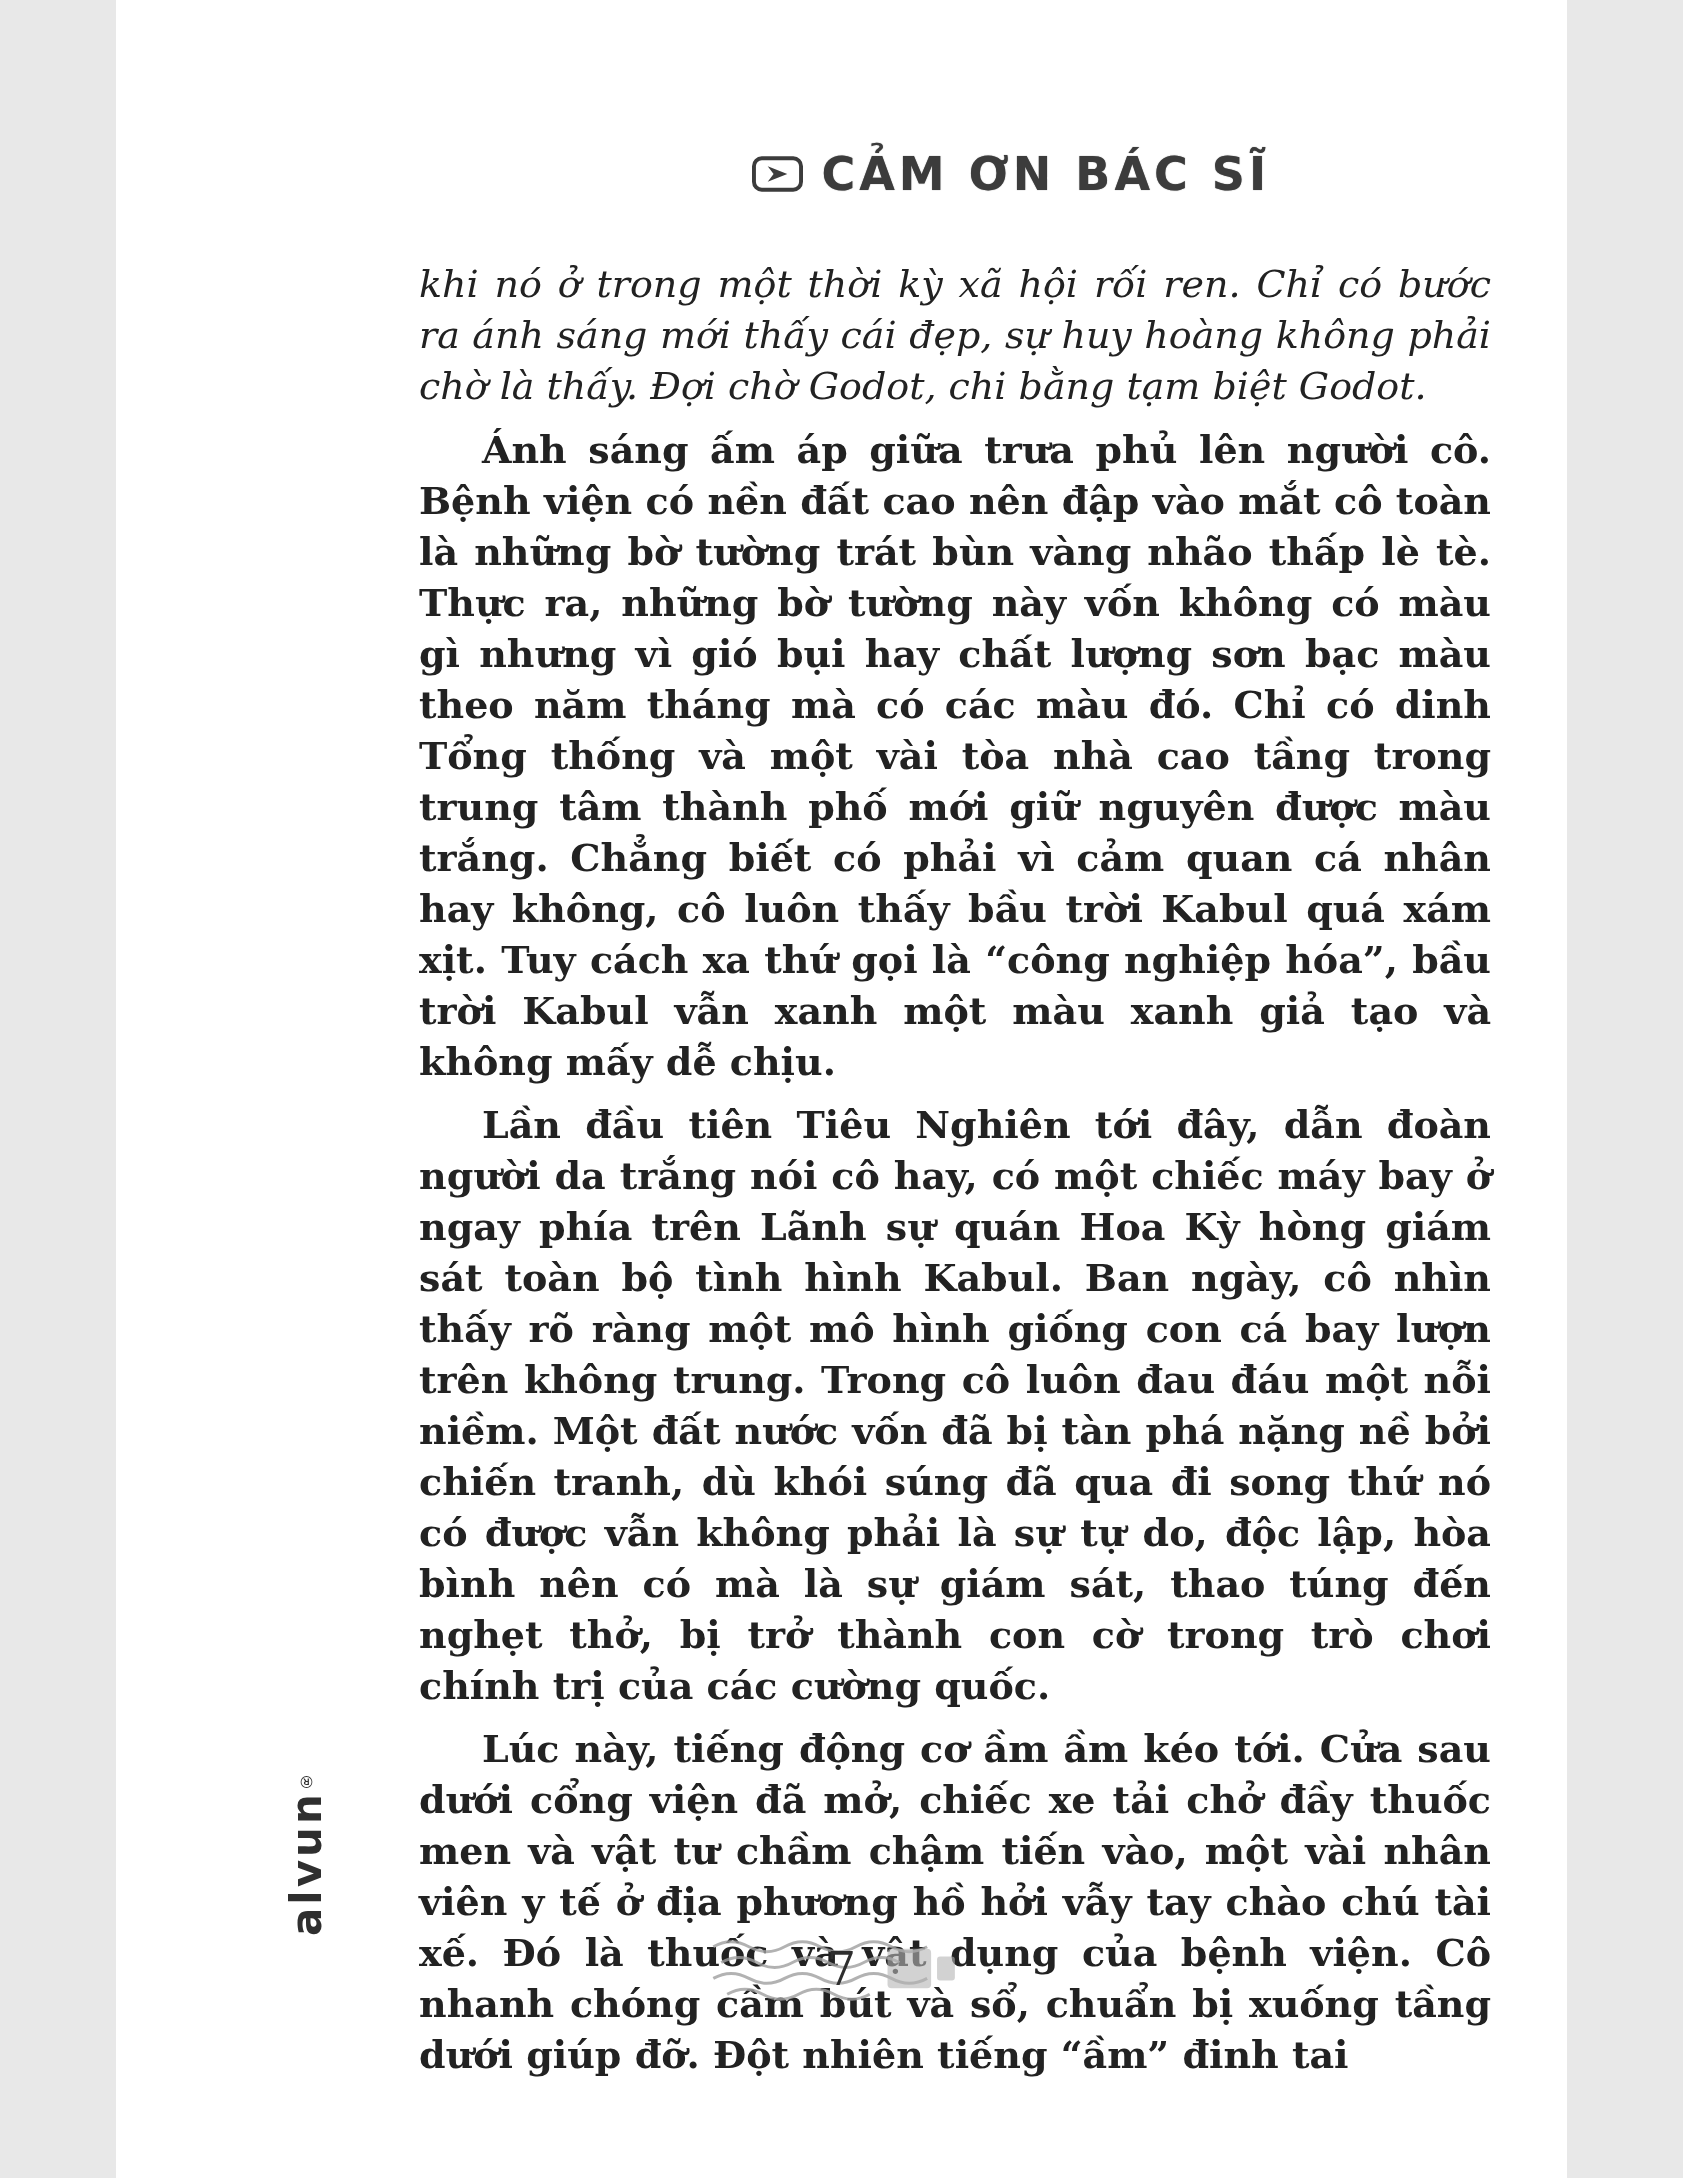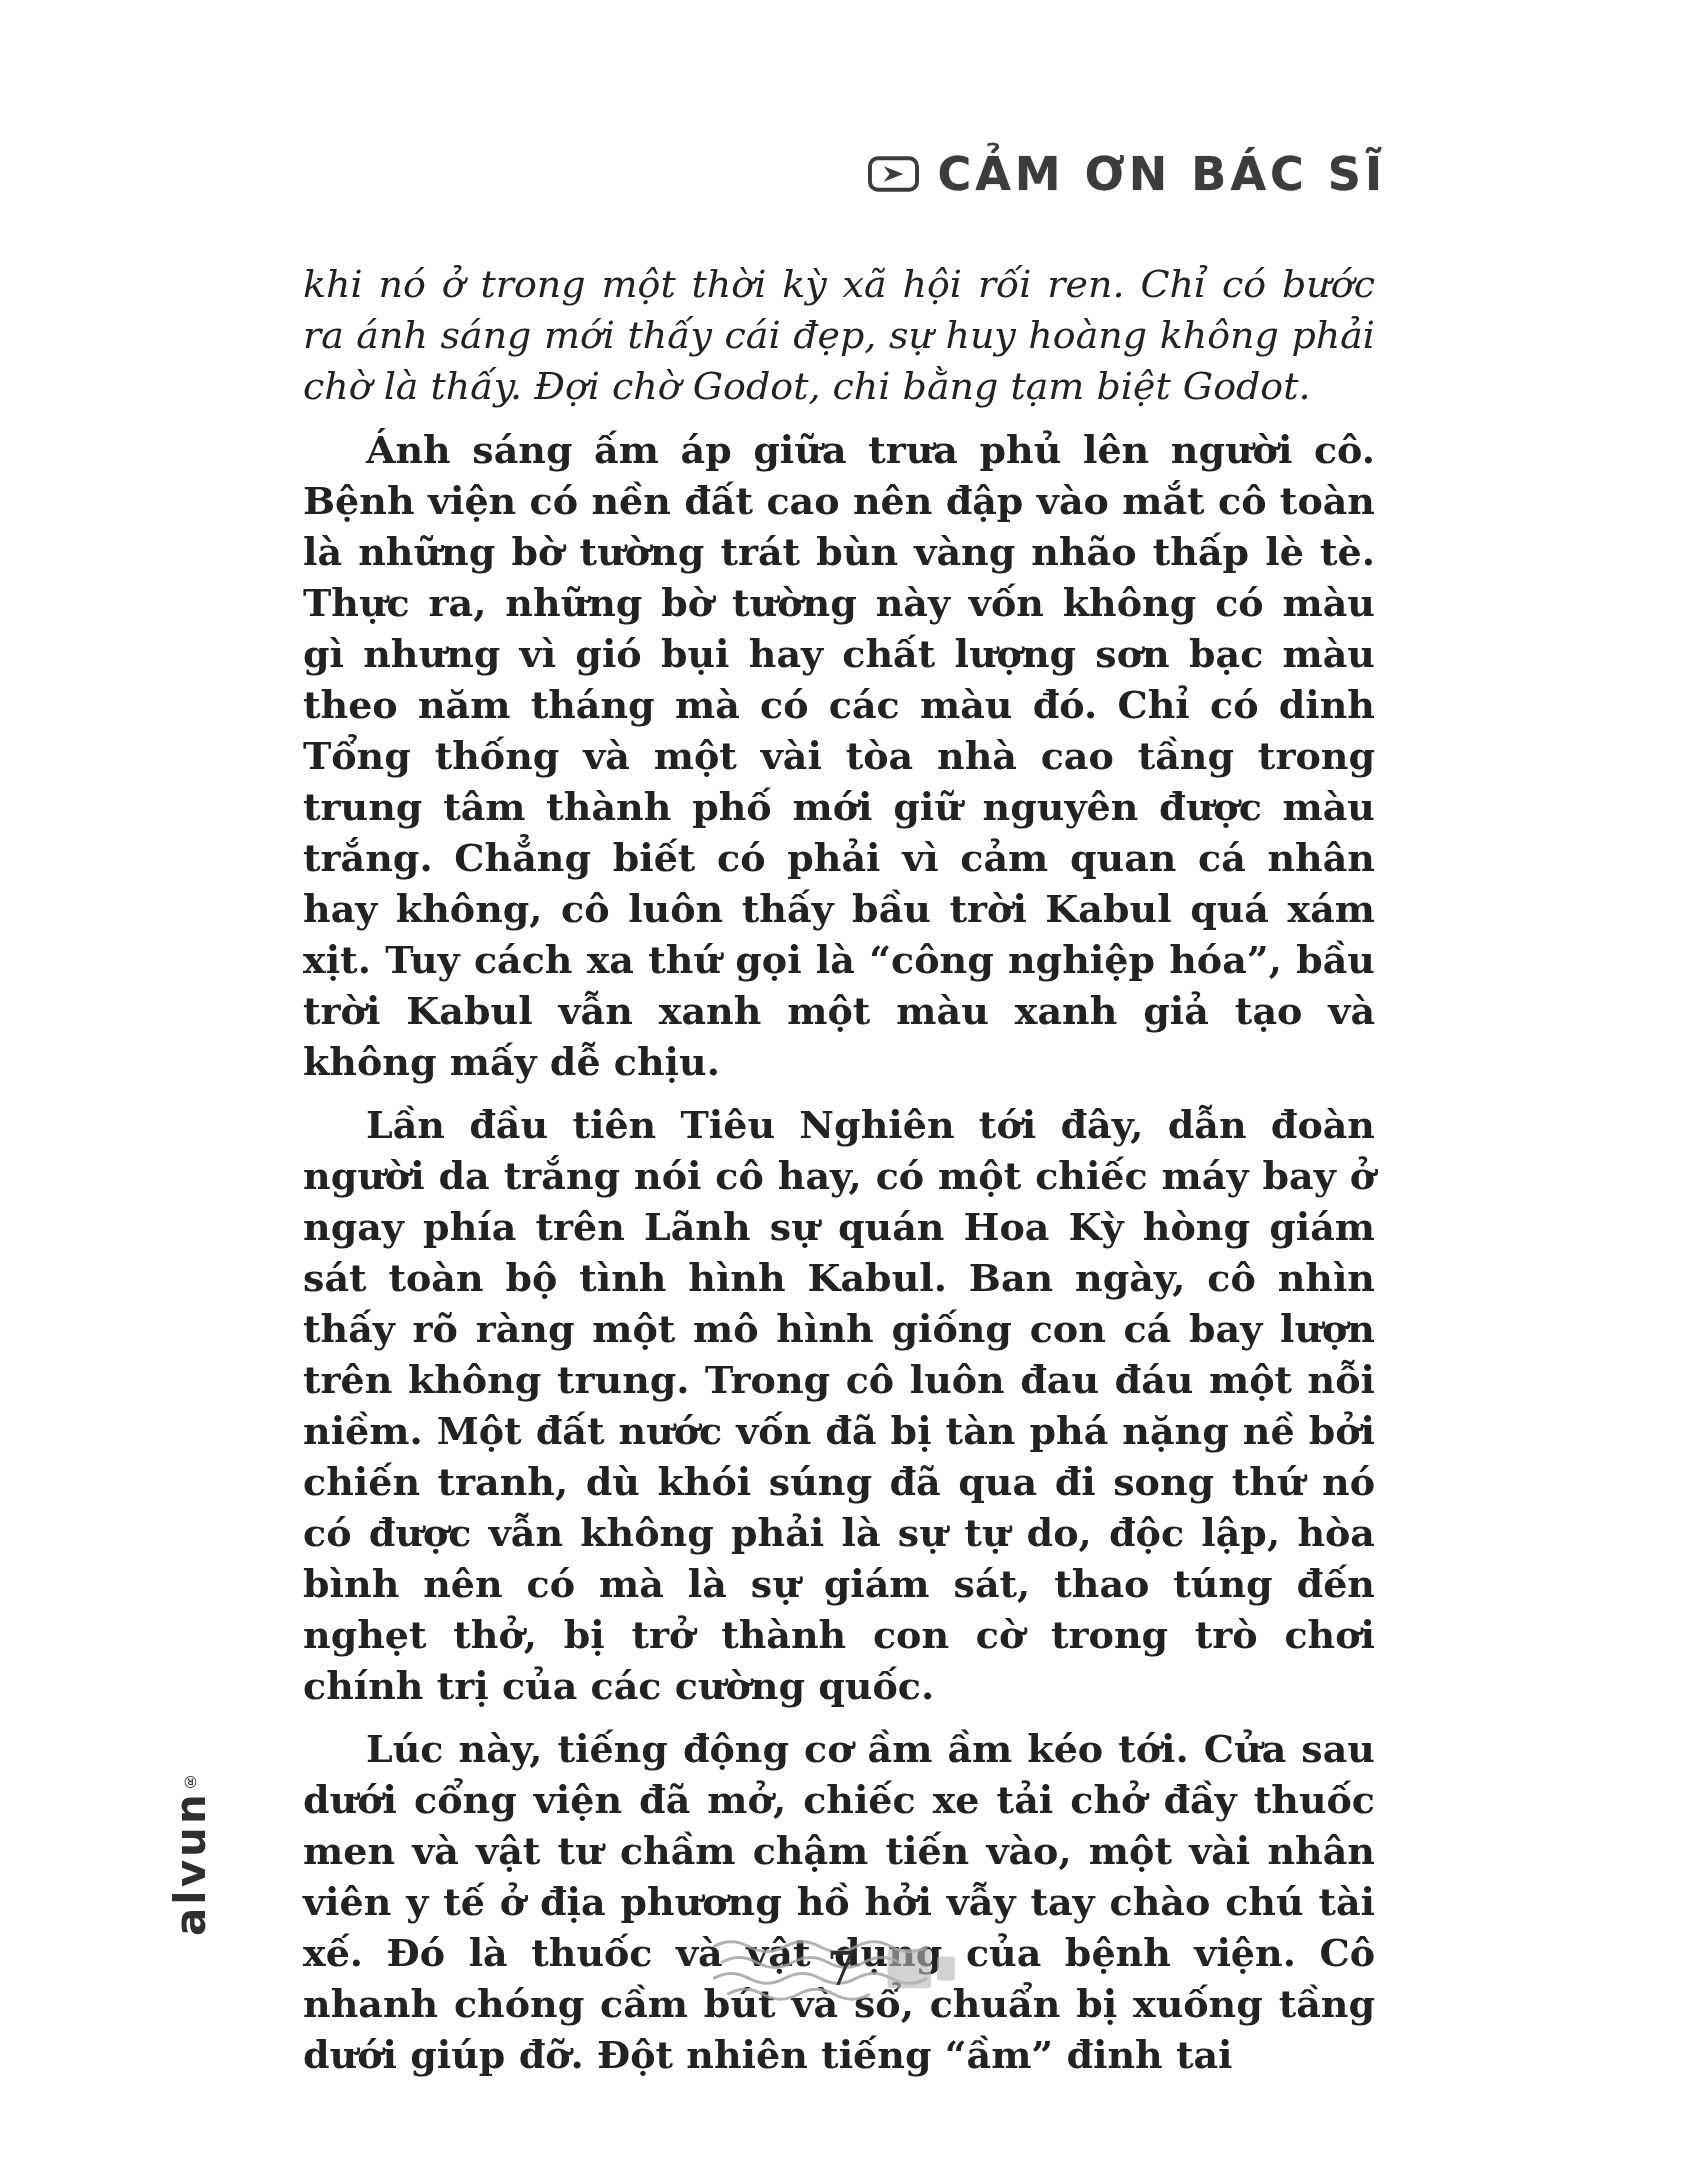--- a/index.html
+++ b/index.html
@@ -1,18 +1,18 @@
 <!DOCTYPE html>
 <html><head>
 <meta charset="utf-8">
 <style>
   html,body{margin:0;padding:0;background:#e8e8e8;}
   .page{
     position:relative;
-    width:1683px;height:2178px;
+    width:1451px;height:2178px;
     margin:0 auto;
     background:#ffffff;
     font-family:"DejaVu Serif", serif;
     color:#222222;
     overflow:hidden;
   }
   
   .header{
     position:absolute;
     top:147px;right:297px;

